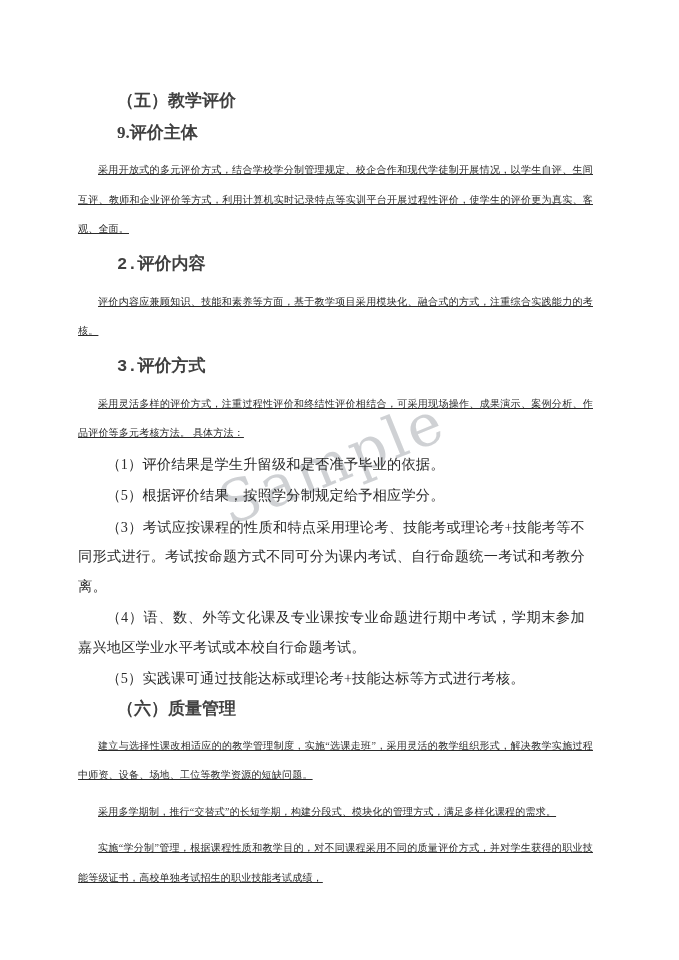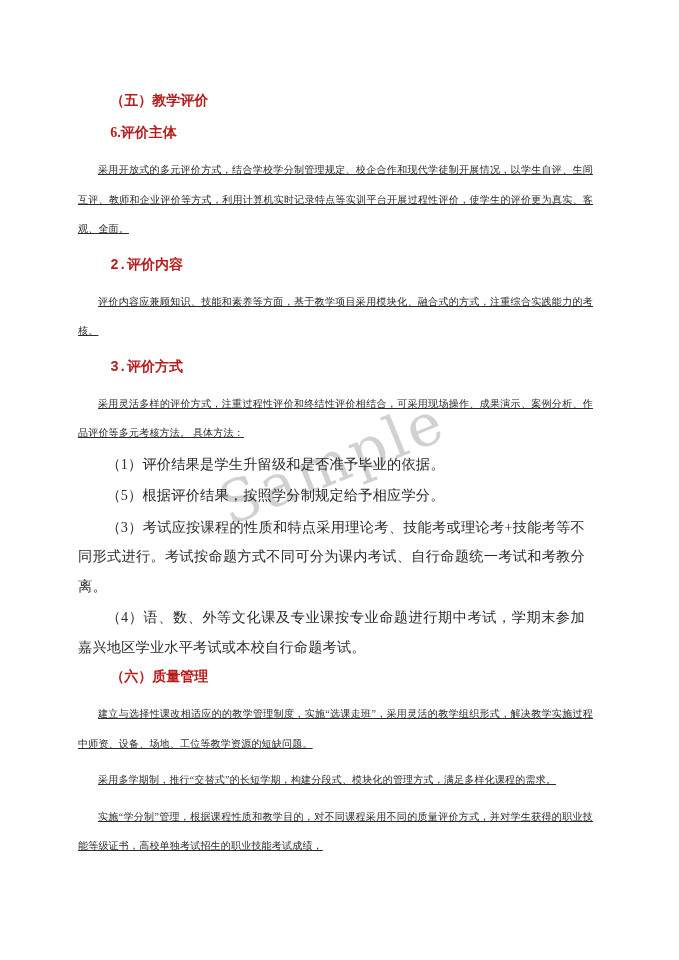--- a/index.html
+++ b/index.html
@@ -16,25 +16,25 @@
     padding: 86px 86px 0 78px;
     overflow: hidden;
     font-family: "Liberation Serif", "DejaVu Serif", serif;
     color: #2b2b2b;
   }
   .content {
     position: relative;
     z-index: 1;
   }
   .heading {
-    font-size: 14px;
+    font-size: 17px;
     font-weight: bold;
     line-height: 30px;
     text-indent: 2.3em;
-    color: #b91c1c;
+    color: #404040;
     margin: 0;
   }
   .heading.sub {
     margin-top: 2px;
   }
   .heading.spaced {
     margin-top: 6px;
     font-family: Liberation Mono, monospace;
   }
   .heading.big-gap {
@@ -75,33 +75,34 @@
 <body>
 
 <div class="page">
 
   <div class="watermark">Sample</div>
 
   <div class="content">
 
     <div class="heading">（五）教学评价</div>
 
-    <div class="heading sub">6.评价主体</div>
+    <div class="heading sub">9.评价主体</div>
     <p class="para">采用开放式的多元评价方式，结合学校学分制管理规定、校企合作和现代学徒制开展情况，以学生自评、生间互评、教师和企业评价等方式，利用计算机实时记录特点等实训平台开展过程性评价，使学生的评价更为真实、客观、全面。</p>
 
     <div class="heading spaced">2.评价内容</div>
     <p class="para">评价内容应兼顾知识、技能和素养等方面，基于教学项目采用模块化、融合式的方式，注重综合实践能力的考核。</p>
 
     <div class="heading spaced">3.评价方式</div>
     <p class="para">采用灵活多样的评价方式，注重过程性评价和终结性评价相结合，可采用现场操作、成果演示、案例分析、作品评价等多元考核方法。 具体方法：</p>
 
     <p class="list-item">（1）评价结果是学生升留级和是否准予毕业的依据。</p>
     <p class="list-item">（5）根据评价结果，按照学分制规定给予相应学分。</p>
     <p class="list-item">（3）考试应按课程的性质和特点采用理论考、技能考或理论考+技能考等不同形式进行。考试按命题方式不同可分为课内考试、自行命题统一考试和考教分离。</p>
     <p class="list-item">（4）语、数、外等文化课及专业课按专业命题进行期中考试，学期末参加嘉兴地区学业水平考试或本校自行命题考试。</p>
+    <p class="list-item">（5）实践课可通过技能达标或理论考+技能达标等方式进行考核。</p>
 
     <div class="heading big-gap">（六）质量管理</div>
     <p class="para">建立与选择性课改相适应的的教学管理制度，实施“选课走班”，采用灵活的教学组织形式，解决教学实施过程中师资、设备、场地、工位等教学资源的短缺问题。</p>
     <p class="para">采用多学期制，推行“交替式”的长短学期，构建分段式、模块化的管理方式，满足多样化课程的需求。</p>
     <p class="para">实施“学分制”管理，根据课程性质和教学目的，对不同课程采用不同的质量评价方式，并对学生获得的职业技能等级证书，高校单独考试招生的职业技能考试成绩，</p>
 
   </div>
 </div>
 
 </body></html>

